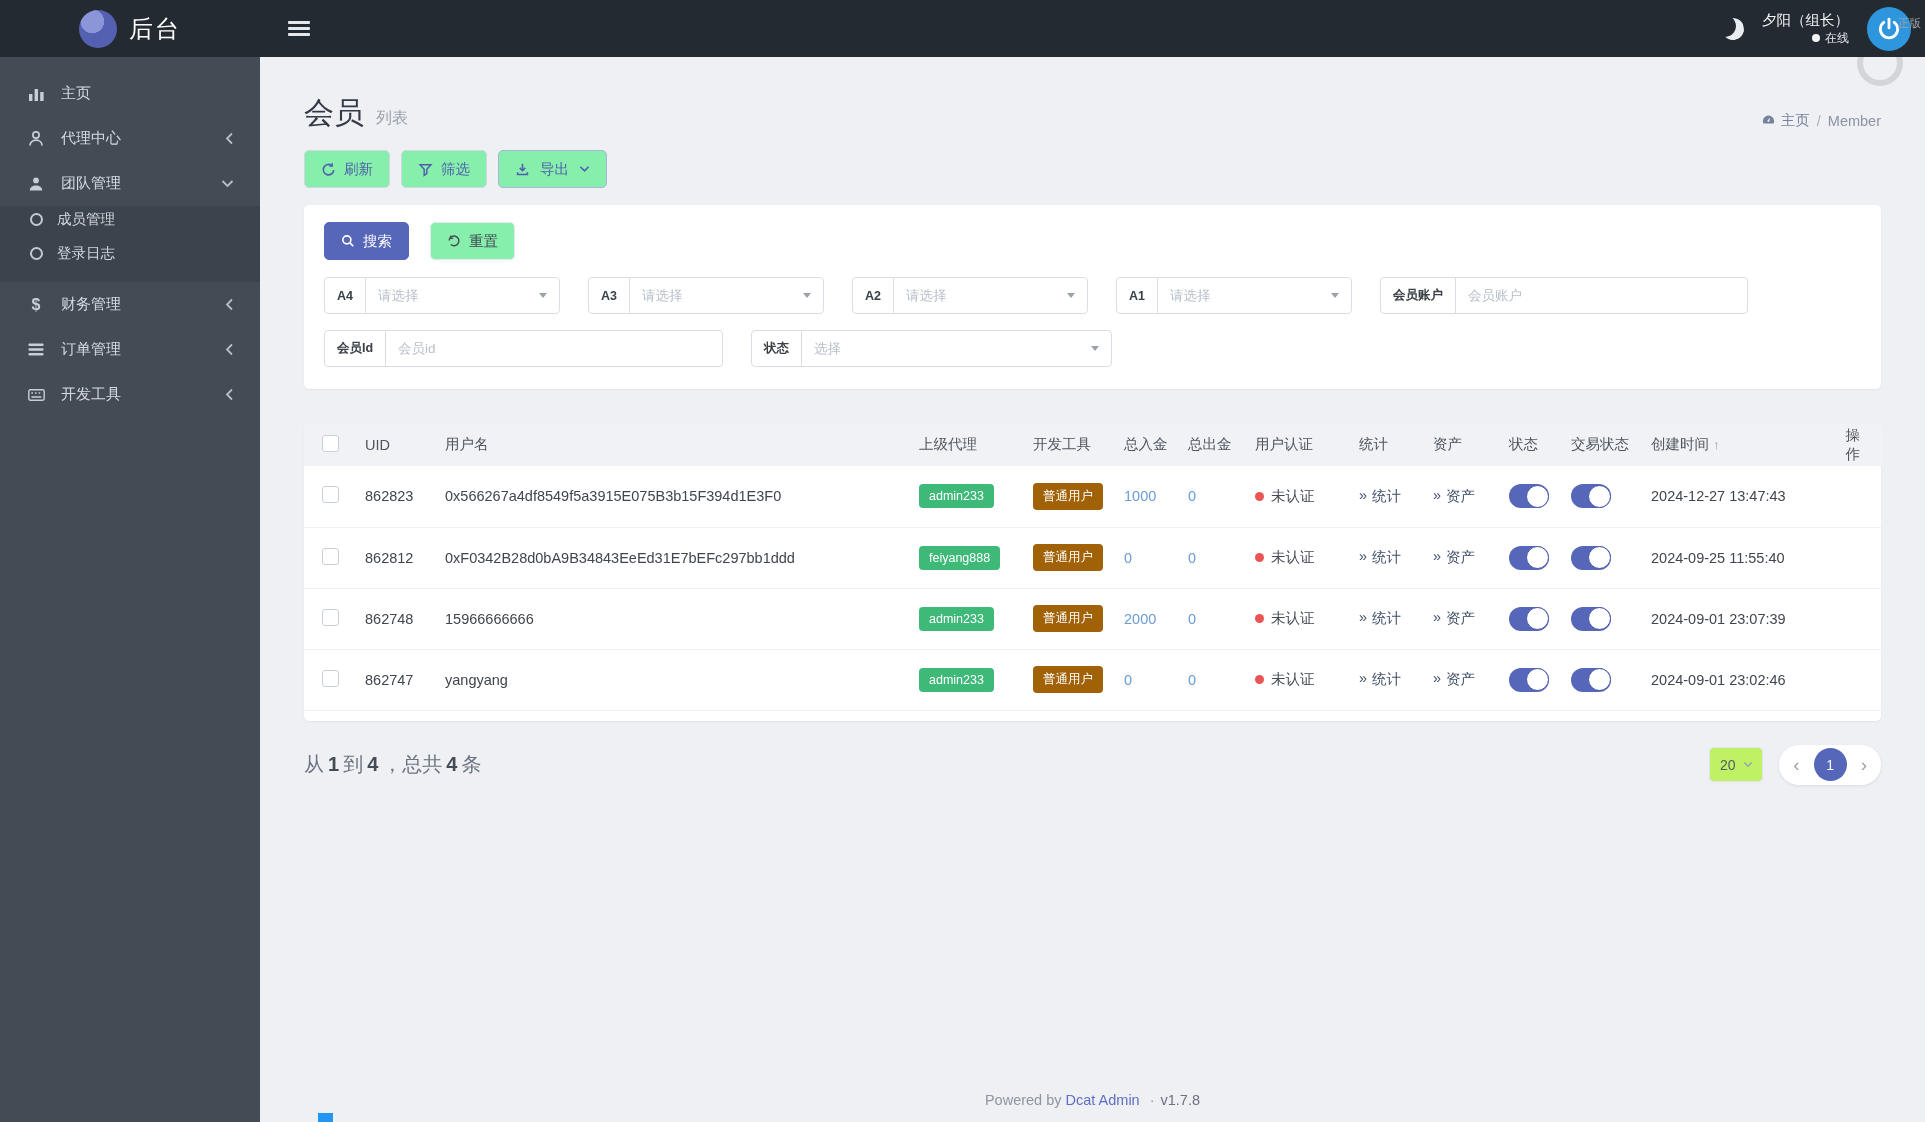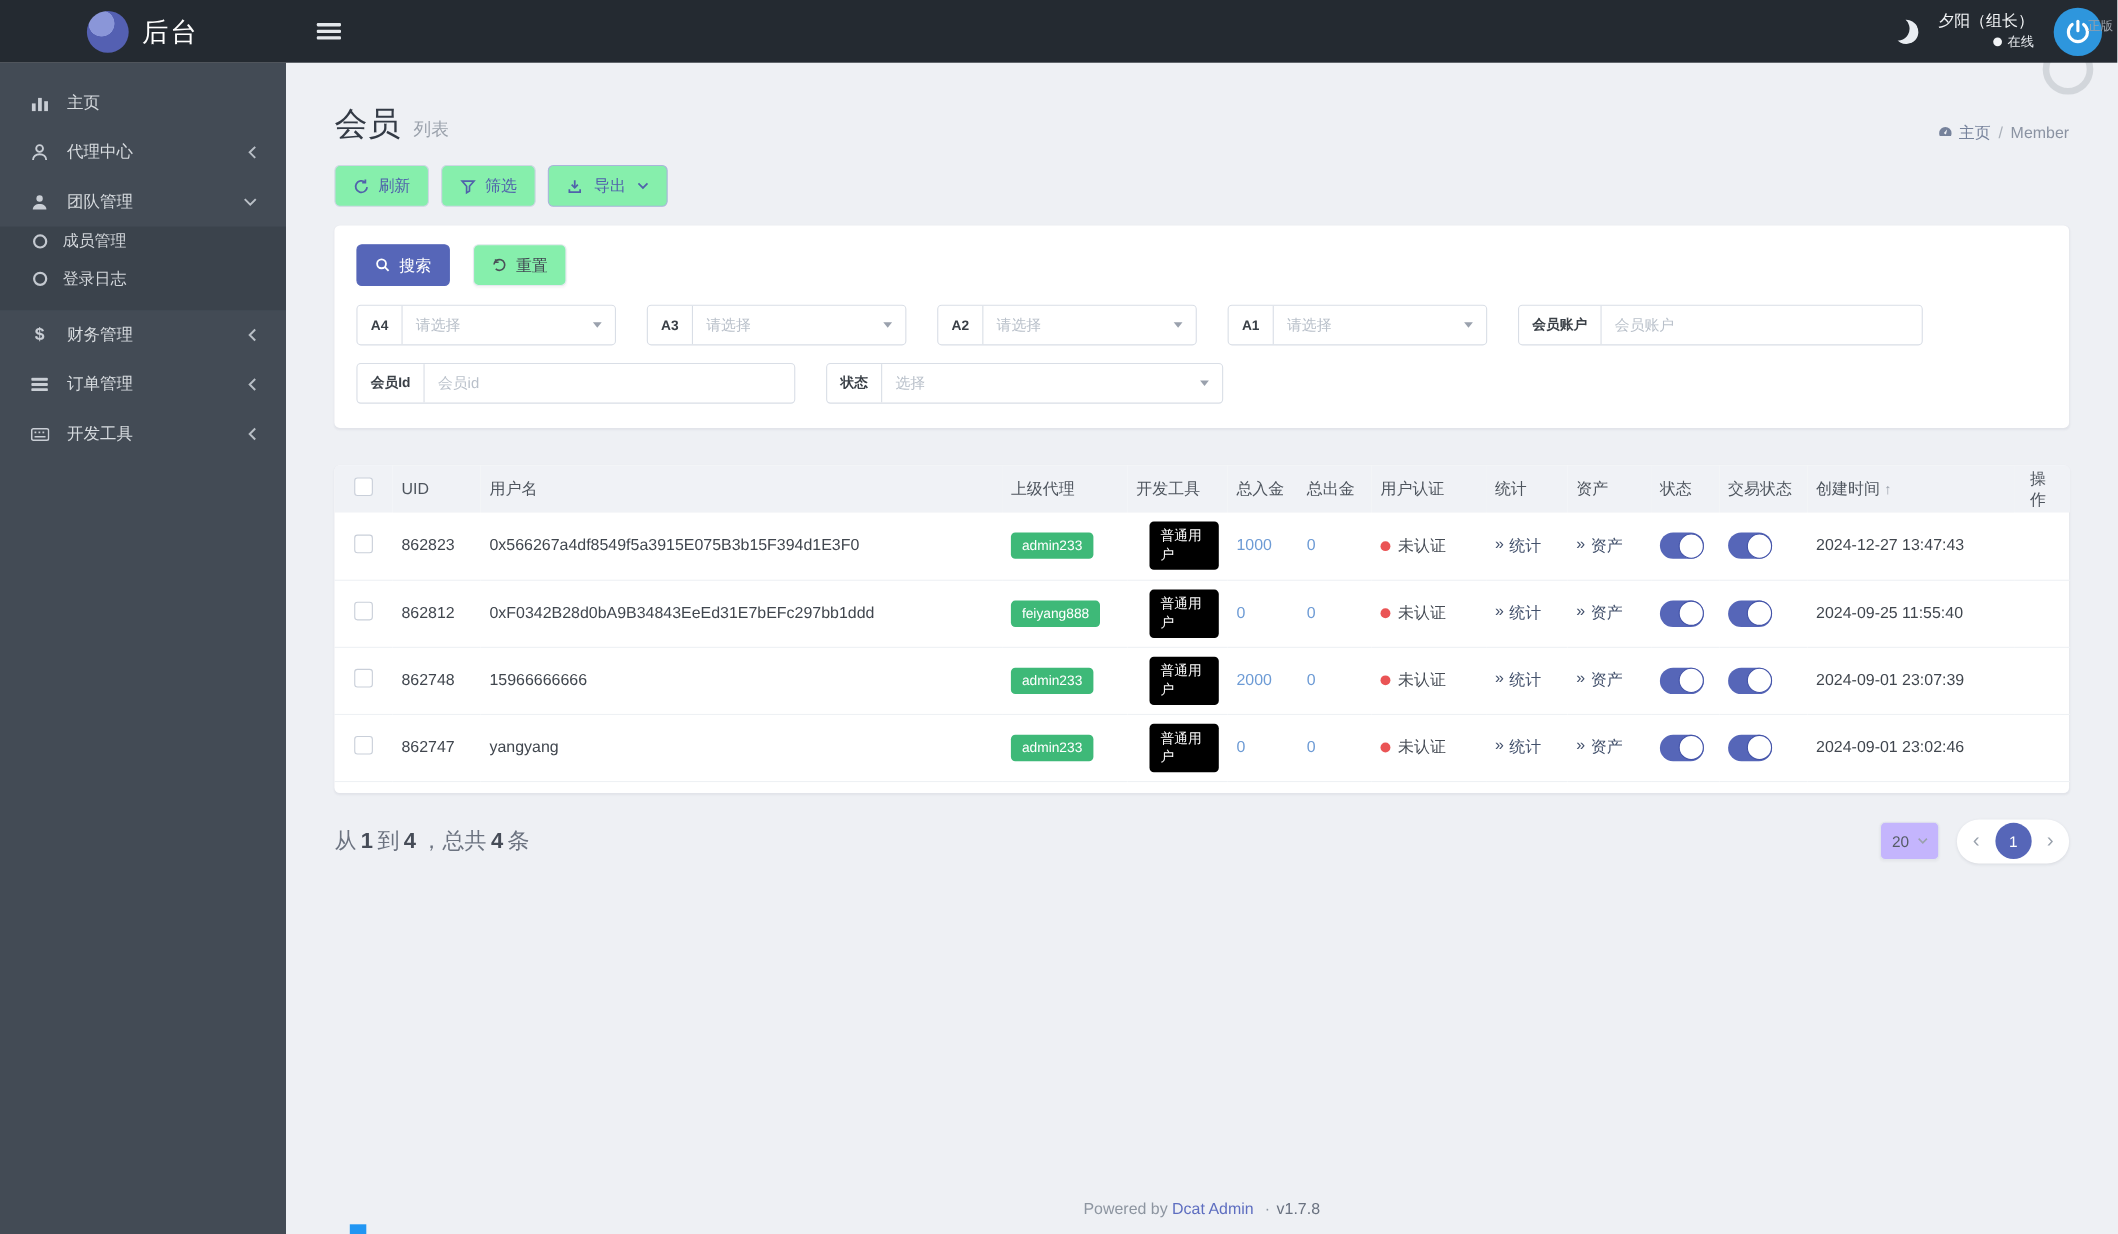--- a/index.html
+++ b/index.html
@@ -73,36 +73,36 @@
   .table-card { margin-top:34px; padding-bottom:10px; }
   table { width:100%; table-layout:fixed; border-collapse:collapse; }
   thead th { height:43px; background:#f0f2f6; font-size:14.5px; font-weight:500; color:#4e555e; text-align:left; padding:0 8px; }
   thead th:first-child { border-radius:5px 0 0 0; }
   thead th:last-child { border-radius:0 5px 0 0; text-align:right; padding-right:22px; }
   tbody td { height:61px; border-bottom:1px solid #eef1f4; font-size:14.5px; color:#40464e; padding:0 8px; }
   .col-check { padding-left:18px !important; }
   .checkbox { width:17px; height:17px; border:1.5px solid #c9cfd9; border-radius:3px; background:#fff; display:inline-block; cursor:pointer; }
   .badge { display:inline-block; padding:5px 10px; border-radius:4px; color:#fff; font-size:12.5px; }
   .badge-green { background:#3eb978; }
-  .badge-blue { background:#000000;margin-left:12px; }
+  .badge-blue { background:#a16207; }
   a.num { color:#6d9bd5; text-decoration:none; cursor:pointer; }
   .auth { display:inline-flex; align-items:center; gap:7px; color:#454b54; }
   .auth .dot { width:9px; height:9px; border-radius:50%; background:#ea5455; display:inline-block; }
   .glink { color:#42506b; cursor:pointer; display:inline-flex; gap:5px; text-decoration:none; }
   .glink .gg { color:#42506b; }
   .toggle { width:40px; height:24px; border-radius:12px; background:#5666b8; position:relative; display:inline-block; cursor:pointer; vertical-align:middle; }
   .toggle .knob { position:absolute; top:0.5px; right:0.5px; width:23px; height:23px; border-radius:50%; background:#fff; border:1px solid #4353a8; }
   .sort-arrow { color:#9aa0ab; margin-left:4px; font-size:13px; }
 
   
   .pagi-row { margin-top:24px; display:flex; align-items:center; }
   .summary { font-size:20px; color:#6c7380; }
   .summary b { color:#464c57; margin:0 4px; }
   .pagi-right { margin-left:auto; display:flex; align-items:center; gap:16px; }
-  .size-select { width:54px; height:35px; background:#c4b5fd; border:1px solid #e2e6ec; border-radius:5px; display:flex; align-items:center; justify-content:center; gap:7px; font-size:14px; color:#555c66; cursor:pointer; box-shadow:0 1px 2px rgba(0,0,0,.03); }
+  .size-select { width:54px; height:35px; background:#bef264; border:1px solid #e2e6ec; border-radius:5px; display:flex; align-items:center; justify-content:center; gap:7px; font-size:14px; color:#555c66; cursor:pointer; box-shadow:0 1px 2px rgba(0,0,0,.03); }
   .pager { height:40px; background:#fff; border-radius:20px; box-shadow:0 1px 3px rgba(30,40,60,.10); display:flex; align-items:center; padding:0 10px; gap:10px; }
   .pg-arrow { color:#9aa2ad; font-size:19px; cursor:pointer; padding:0 4px; line-height:1; }
   .pg-current { width:33px; height:33px; border-radius:50%; background:#5666b8; color:#fff; font-size:14px; display:flex; align-items:center; justify-content:center; cursor:pointer; }
 
   
   .footer { margin-top:auto; margin-bottom:14px; text-align:center; font-size:14.5px; color:#8d95a0; }
   .footer a { color:#5e6ec0; text-decoration:none; cursor:pointer; margin:0 4px; }
   .footer .ver { color:#6a7280; margin-left:6px; }
   .footer .dot { margin-left:6px; }
 

